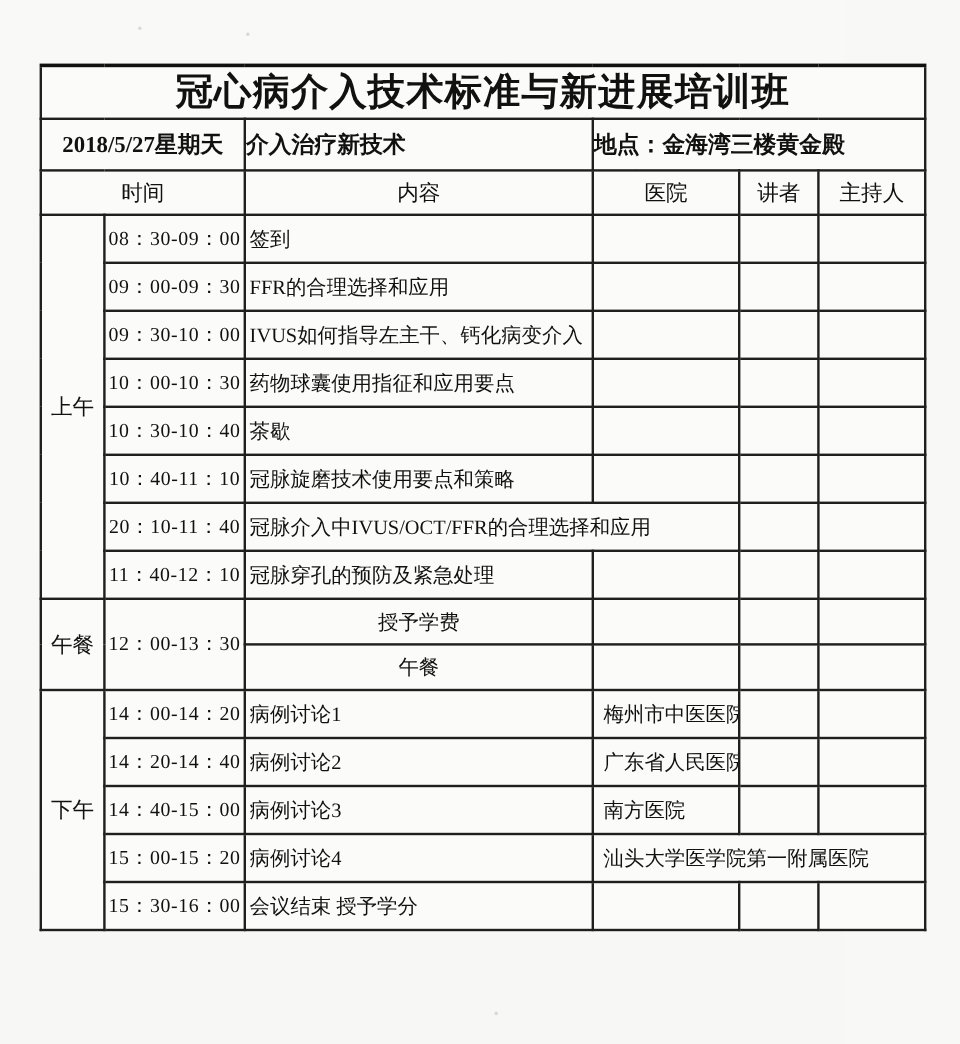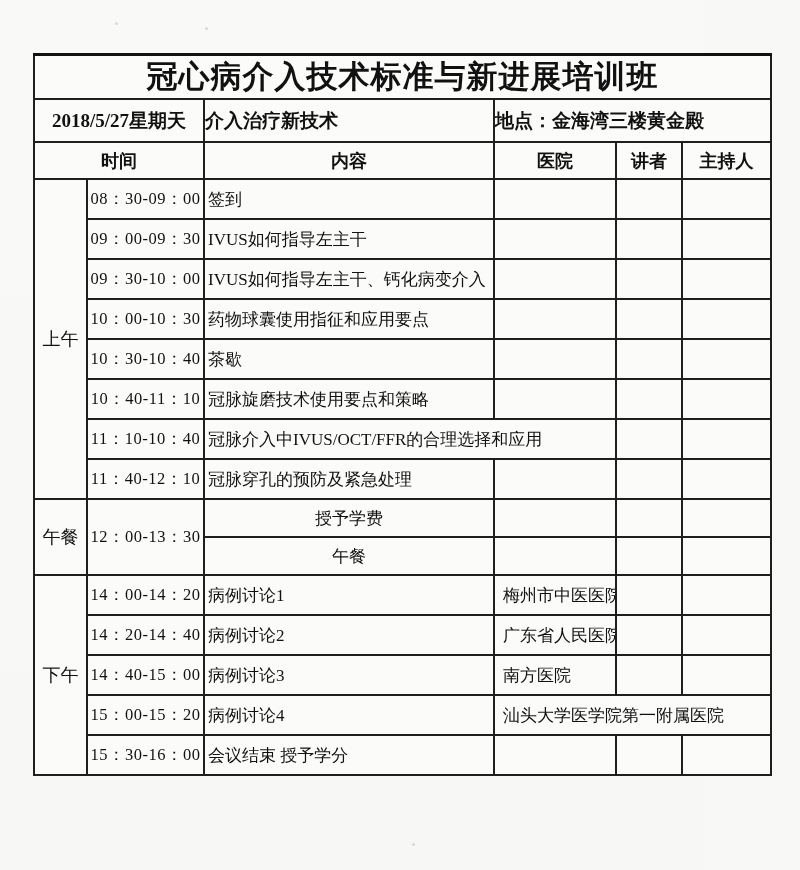--- a/index.html
+++ b/index.html
@@ -42,21 +42,21 @@
     padding: 0;
   }
   
   tr.info-row { height: 43px; }
   tr.info-row td { font-weight: bold; font-size: 19px; }
   td.info-date { text-align: center; }
   td.info-topic { text-align: left; }
   td.info-location { text-align: left; }
   
   tr.header-row { height: 37px; }
-  tr.header-row td { font-weight: bold; font-size: 18px; text-align: center; }
+  tr.header-row td { font-weight: normal; font-size: 18px; text-align: center; }
   
   tr.body-row { height: 40px; }
   tr.lunch-row { height: 38px; }
   td.session-cell { text-align: center; font-size: 18px; }
   td.time-cell { text-align: center; font-size: 16.5px; letter-spacing: 0.5px; }
   td.content-cell { text-align: left; font-size: 17px; padding-left: 3px; }
   td.content-cell-center { text-align: center; font-size: 17px; }
   td.hospital-cell { text-align: left; font-size: 17px; padding-left: 8px; }
   td.empty-cell { }
   
@@ -108,21 +108,21 @@
     <tr class="body-row">
       <td rowspan="8" class="session-cell">上午</td>
       <td class="time-cell">08：30-09：00</td>
       <td class="content-cell">签到</td>
       <td class="empty-cell"></td>
       <td class="empty-cell"></td>
       <td class="empty-cell"></td>
     </tr>
     <tr class="body-row">
       <td class="time-cell">09：00-09：30</td>
-      <td class="content-cell">IVUS如何指导左主干</td>
+      <td class="content-cell">FFR的合理选择和应用</td>
       <td class="empty-cell"></td>
       <td class="empty-cell"></td>
       <td class="empty-cell"></td>
     </tr>
     <tr class="body-row">
       <td class="time-cell">09：30-10：00</td>
       <td class="content-cell">IVUS如何指导左主干、钙化病变介入</td>
       <td class="empty-cell"></td>
       <td class="empty-cell"></td>
       <td class="empty-cell"></td>
@@ -142,21 +142,21 @@
       <td class="empty-cell"></td>
     </tr>
     <tr class="body-row">
       <td class="time-cell">10：40-11：10</td>
       <td class="content-cell">冠脉旋磨技术使用要点和策略</td>
       <td class="empty-cell"></td>
       <td class="empty-cell"></td>
       <td class="empty-cell"></td>
     </tr>
     <tr class="body-row">
-      <td class="time-cell">11：10-10：40</td>
+      <td class="time-cell">20：10-11：40</td>
       <td colspan="2" class="content-cell">冠脉介入中IVUS/OCT/FFR的合理选择和应用</td>
       <td class="empty-cell"></td>
       <td class="empty-cell"></td>
     </tr>
     <tr class="body-row">
       <td class="time-cell">11：40-12：10</td>
       <td class="content-cell">冠脉穿孔的预防及紧急处理</td>
       <td class="empty-cell"></td>
       <td class="empty-cell"></td>
       <td class="empty-cell"></td>

